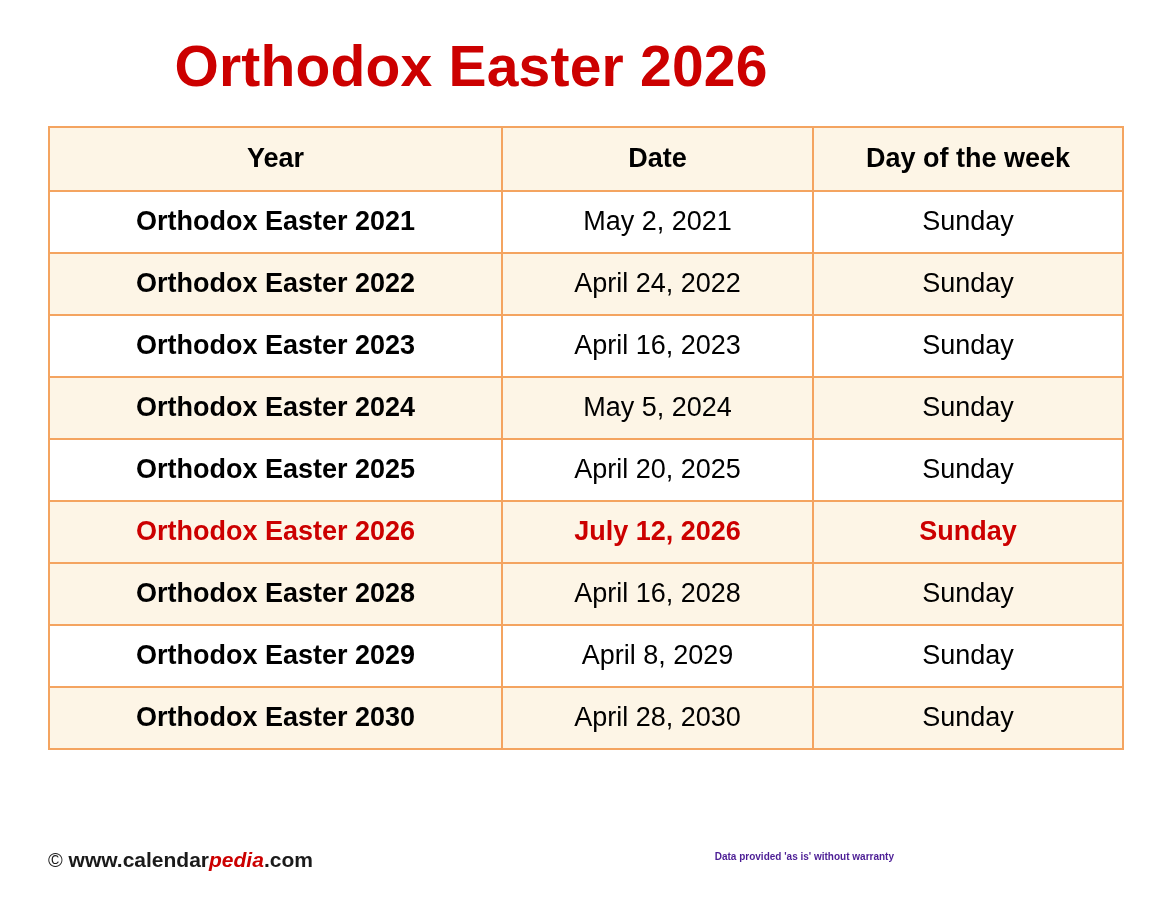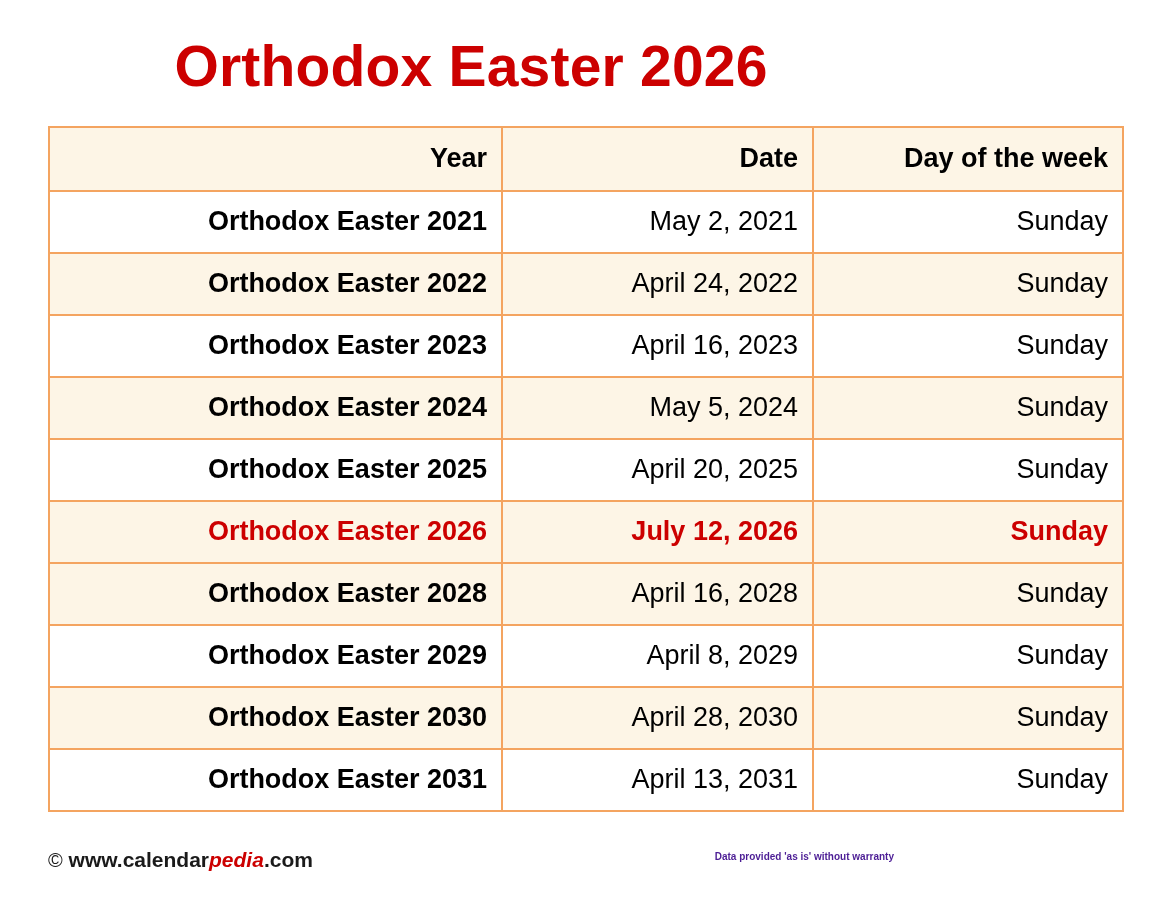--- a/index.html
+++ b/index.html
@@ -47,21 +47,21 @@
   table.easter-table col.col-year   { width: 453px; }
   table.easter-table col.col-date   { width: 311px; }
   table.easter-table col.col-day    { width: 310px; }
 
   table.easter-table th,
   table.easter-table td {
     border: 2px solid #F4A460;
     padding: 0 14px;
     height: 60px;
     font-size: 27px;
-    text-align: right;
+    text-align: center;
     vertical-align: middle;
     line-height: 1.1;
     white-space: nowrap;
     overflow: hidden;
   }
   table.easter-table thead th {
     background: #FDF5E6;
     font-weight: bold;
     height: 62px;
   }
@@ -181,25 +181,20 @@
           <tr class="row-odd">
             <td class="cell-year">Orthodox Easter 2029</td>
             <td class="cell-date">April 8, 2029</td>
             <td class="cell-day">Sunday</td>
           </tr>
           <tr class="row-even">
             <td class="cell-year">Orthodox Easter 2030</td>
             <td class="cell-date">April 28, 2030</td>
             <td class="cell-day">Sunday</td>
           </tr>
-          <tr class="row-odd">
-            <td class="cell-year">Orthodox Easter 2031</td>
-            <td class="cell-date">April 13, 2031</td>
-            <td class="cell-day">Sunday</td>
-          </tr>
         </tbody>
     </table>
   </div>
 
   <div class="footer">
     <div class="footer-left">
       <span class="copyright-mark">©</span><span>&nbsp;</span><span>www.calendar</span><span class="brand-pedia">pedia</span><span>.com</span>
     </div>
     <div class="footer-right">Data provided 'as is' without warranty</div>
   </div>

